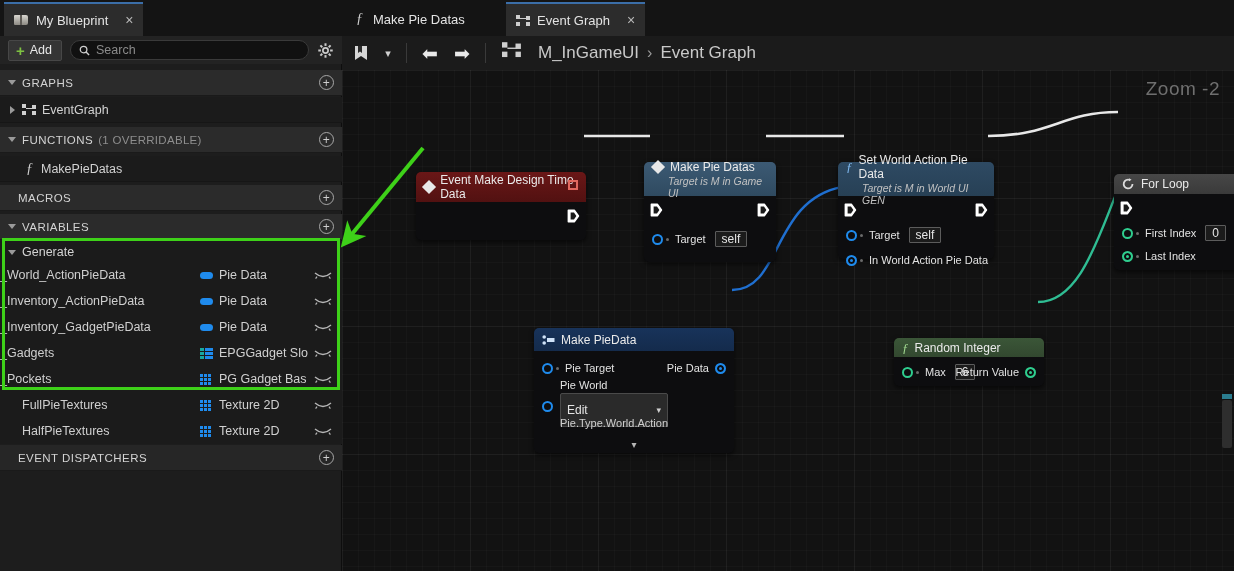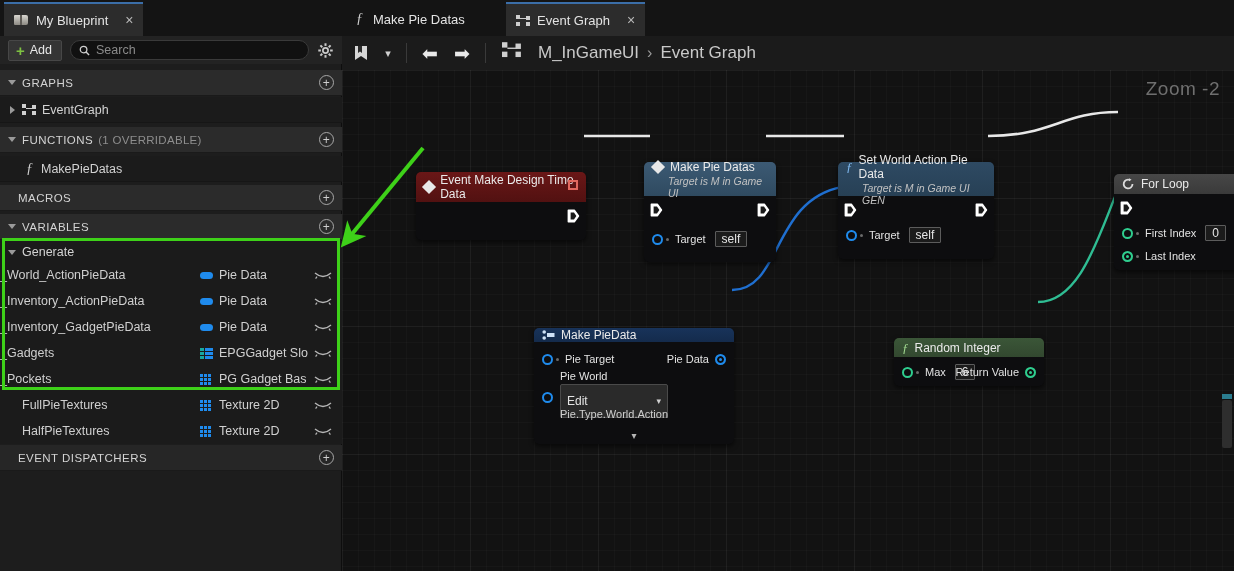--- a/index.html
+++ b/index.html
@@ -543,40 +543,45 @@
           </div>
         </div>
       </div>
 
       <div class="node" style="left:496px; top:92px; width:156px;">
         <div class="node-head head-fn tall">
           <div class="node-title">
             <span class="fx-glyph" style="color:#7fb8ee; font-size:13px;">ƒ</span>
             <span>Set World Action Pie Data</span>
           </div>
-          <div class="node-sub">Target is M in Game UI GEN</div>
+          <div class="node-sub">Target is M in World UI GEN</div>
         </div>
         <div class="node-body" style="height:63px;">
           <div style="position:absolute; left:6px; top:7px;">
             <svg width="13" height="14" viewBox="0 0 13 14">
               <path d="M1.3 1.3 h6.2 L11.5 7 L7.5 12.7 H1.3 z" fill="#fff" stroke="#fff" stroke-width="1.4" stroke-linejoin="round"></path>
               <path d="M3.6 3.6 h3.4 L9.4 7 L7 10.4 H3.6 z" fill="#1a1a1a"></path>
             </svg>
           </div>
           <div style="position:absolute; right:6px; top:7px;">
             <svg width="13" height="14" viewBox="0 0 13 14">
               <path d="M1.3 1.3 h6.2 L11.5 7 L7.5 12.7 H1.3 z" fill="#fff" stroke="#fff" stroke-width="1.4" stroke-linejoin="round"></path>
               <path d="M3.6 3.6 h3.4 L9.4 7 L7 10.4 H3.6 z" fill="#1a1a1a"></path>
             </svg>
           </div>
           <div class="pin-row" style="position:absolute; left:0; top:28px;">
             <span class="pin-circle"></span>
             <span class="pin-dot"></span>
             <span class="pin-label">Target</span>
             <span class="value-box">self</span>
+          </div>
+          <div class="pin-row" style="position:absolute; left:0; top:53px;">
+            <span class="pin-circle filled"></span>
+            <span class="pin-dot"></span>
+            <span class="pin-label">In World Action Pie Data</span>
           </div>
         </div>
       </div>
 
       <div class="node" style="left:772px; top:104px; width:160px; border-radius:5px 0 0 5px;">
         <div class="node-head head-gray" style="height:20px; border-radius:5px 0 0 0;">
           <div class="node-title">
             <svg width="13" height="12" viewBox="0 0 13 12">
               <path d="M10.5 6 a4.4 4.4 0 1 1 -2.6 -4.0" fill="none" stroke="#dcdcdc" stroke-width="1.8"></path>
               <path d="M7 0.3 l2.6 1.4 l-2.6 1.5 z" fill="#dcdcdc"></path>
@@ -601,21 +606,21 @@
           <div class="pin-row" style="position:absolute; left:0; top:51px;">
             <span class="pin-circle green filled"></span>
             <span class="pin-dot"></span>
             <span class="pin-label">Last Index</span>
           </div>
 
         </div>
       </div>
 
       <div class="node" style="left:192px; top:258px; width:200px;">
-        <div class="node-head head-make" style="height:14px;text-align:center;">
+        <div class="node-head head-make" style="height:23px;text-align:center;">
           <div class="node-title">
             <svg width="13" height="10" viewBox="0 0 13 10">
               <circle cx="2.2" cy="2" r="1.8" fill="#cfe2f7"></circle>
               <circle cx="2.2" cy="8" r="1.8" fill="#cfe2f7"></circle>
               <rect x="5" y="3" width="7.5" height="4" fill="#cfe2f7"></rect>
             </svg>
             <span>Make PieData</span>
           </div>
         </div>
         <div class="node-body" style="height:102px;">

